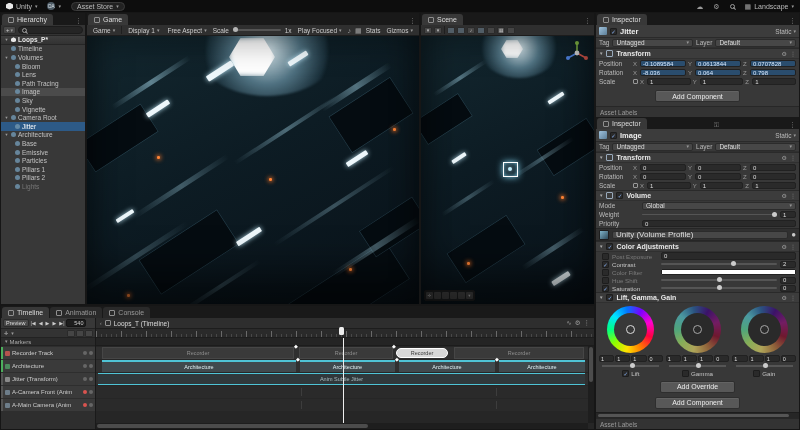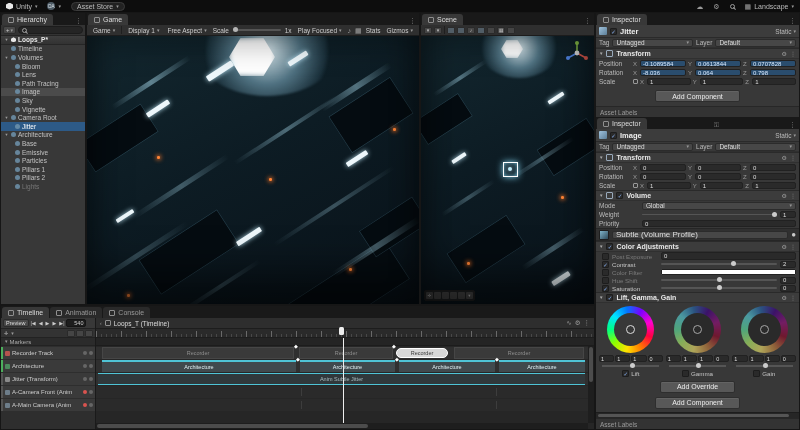--- a/index.html
+++ b/index.html
@@ -577,21 +577,21 @@
           </div>
         <span class="ca-val">1</span>
       </div>
       <div class="vol-row">
         <span class="vol-label">Priority</span>
         <span class="fld num">0</span>
       </div>
       <div class="profile-row">
         <span class="profile-ic"></span>
         <div class="dd-box">
-            <span>Subtle (Volume Profile)</span>
+            <span>Unity (Volume Profile)</span>
           </div>
         <span class="hd-ic">●</span>
       </div>
 
       <div class="comp-hd">
         <span class="arw">▼</span>
         <span class="chk">✓</span>
         <span class="comp-title">Color Adjustments</span>
         <span class="hd-ic">⚙</span>
         <span class="hd-ic">⋮</span>

